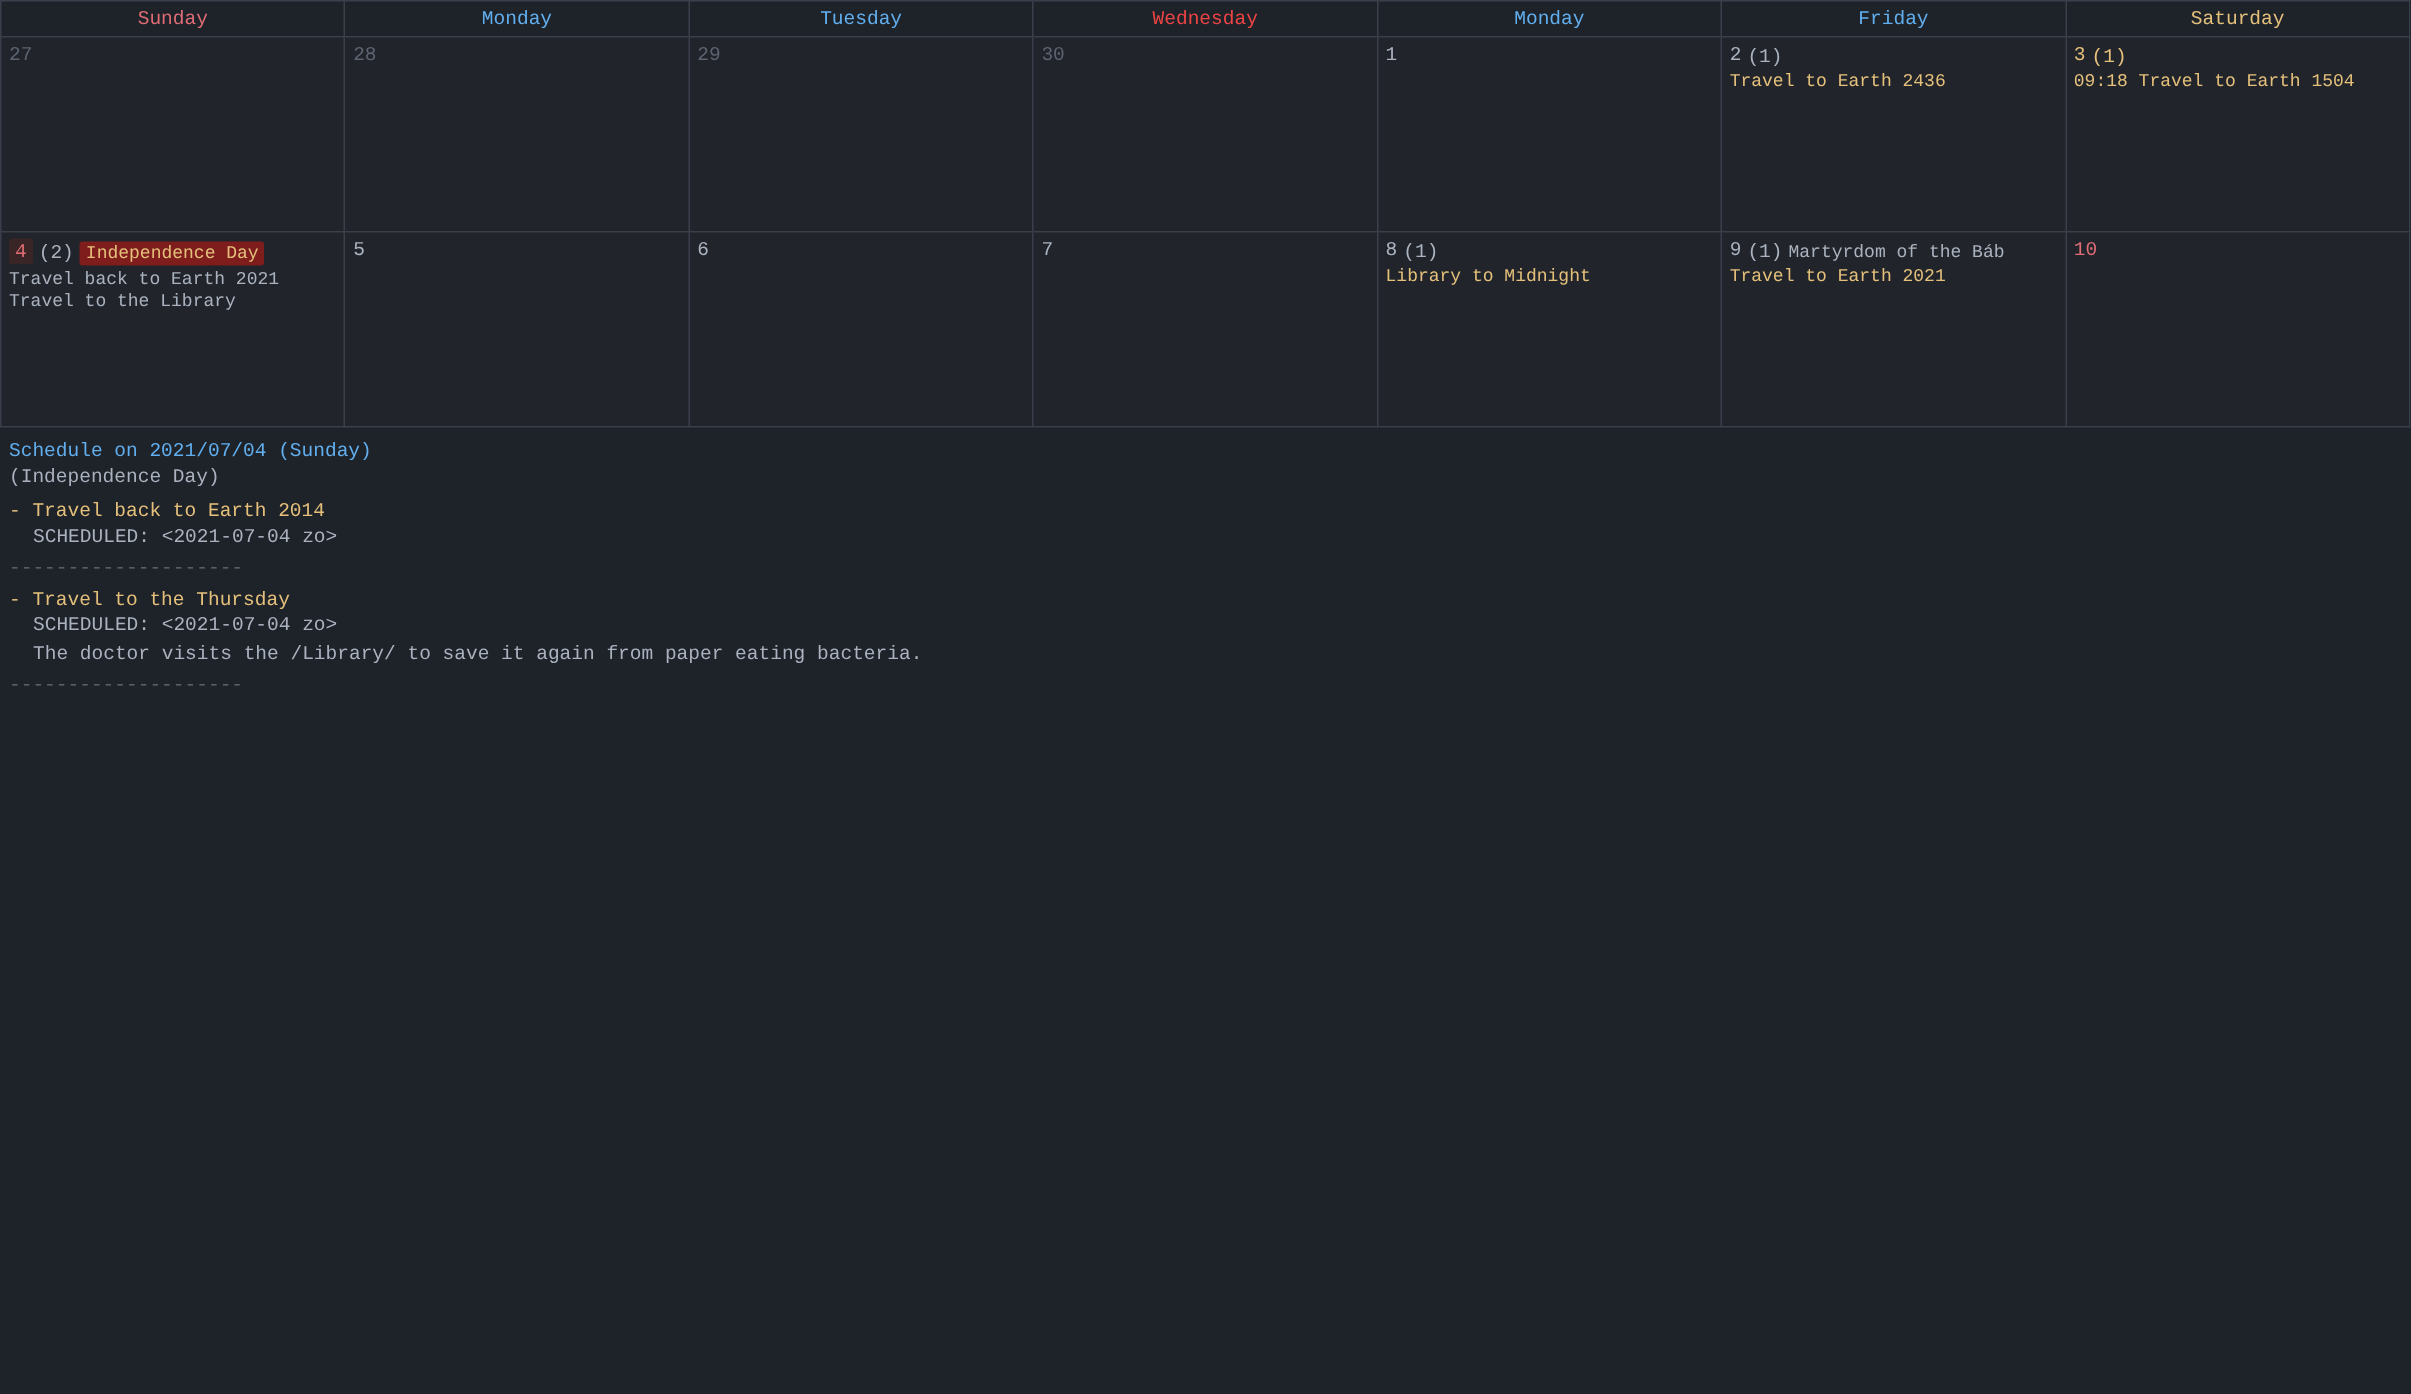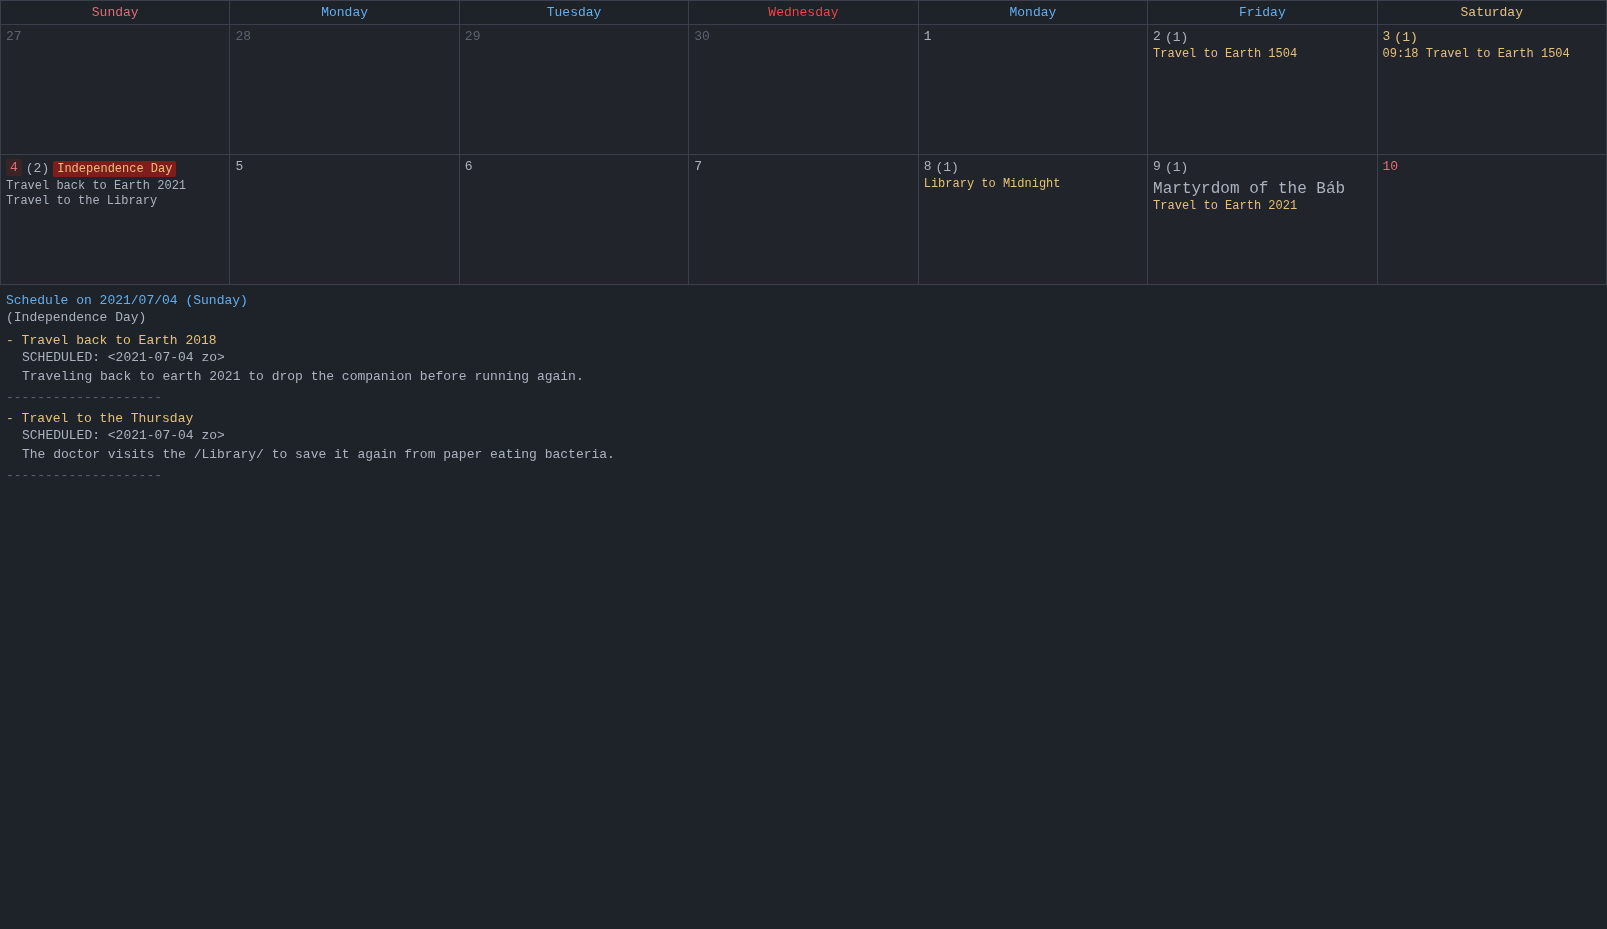--- a/index.html
+++ b/index.html
@@ -160,21 +160,21 @@
         <td>
           <div class="cell-header">
             <span class="day-number">1</span>
           </div>
         </td>
         <td>
           <div class="cell-header">
             <span class="day-number">2</span>
             <span class="event-count">(1)</span>
           </div>
-          <span class="event-item orange">Travel to Earth 1504</span>
+          <span class="event-item orange">Travel to Earth 2436</span>
         </td>
         <td>
           <div class="cell-header">
             <span class="day-number orange">3</span>
             <span class="event-count orange">(1)</span>
           </div>
           <span class="event-item orange">09:18 Travel to Earth 1504</span>
         </td>
       </tr>
       <tr>
@@ -206,41 +206,40 @@
           <div class="cell-header">
             <span class="day-number">8</span>
             <span class="event-count">(1)</span>
           </div>
           <span class="event-item orange">Library to Midnight</span>
         </td>
         <td>
           <div class="cell-header">
             <span class="day-number">9</span>
             <span class="event-count">(1)</span>
-            <span style="color: rgb(171, 178, 191); font-size: 16px;">Martyrdom of the Báb</span>
+            <span style="color: rgb(171, 178, 191); font-size: 12px;">Martyrdom of the Báb</span>
           </div>
           <span class="event-item orange">Travel to Earth 2021</span>
         </td>
         <td>
           <div class="cell-header">
             <span class="day-number" style="color: rgb(224, 108, 117);">10</span>
           </div>
         </td>
       </tr>
     </tbody>
 </table>
 
 <div class="schedule-section">
   <div class="schedule-title" id="sched-title">Schedule on 2021/07/04 (Sunday)</div>
   <div class="schedule-subtitle" id="sched-subtitle">(Independence Day)</div>
   <div id="schedule-entries">
       <div class="schedule-entry">
-        <div class="entry-title">- Travel back to Earth 2018</div>
+        <div class="entry-title">- Travel back to Earth 2014</div>
         <div class="entry-scheduled">SCHEDULED: &lt;2021-07-04 zo&gt;</div>
-        <div class="entry-desc">Traveling back to earth 2021 to drop the companion before running again.</div>
       </div>
       <div class="schedule-divider">--------------------</div>
       <div class="schedule-entry">
         <div class="entry-title">- Travel to the Thursday</div>
         <div class="entry-scheduled">SCHEDULED: &lt;2021-07-04 zo&gt;</div>
         <div class="entry-desc">The doctor visits the /Library/ to save it again from paper eating bacteria.</div>
       </div>
       <div class="schedule-divider">--------------------</div>
     </div>
 </div>

